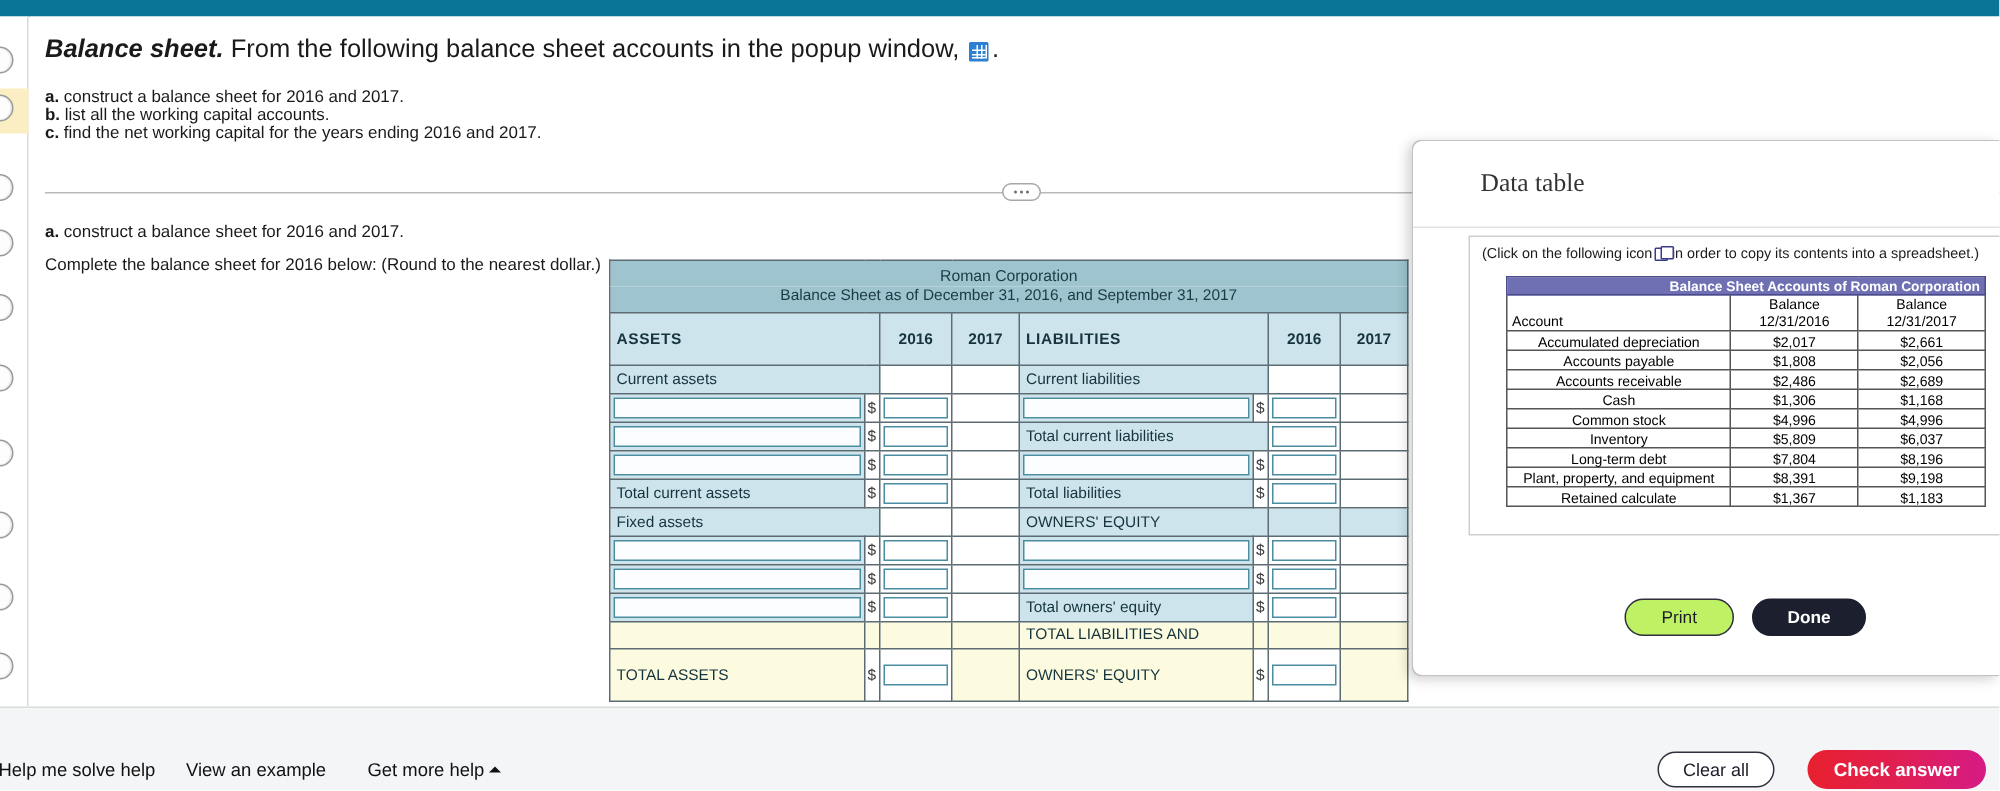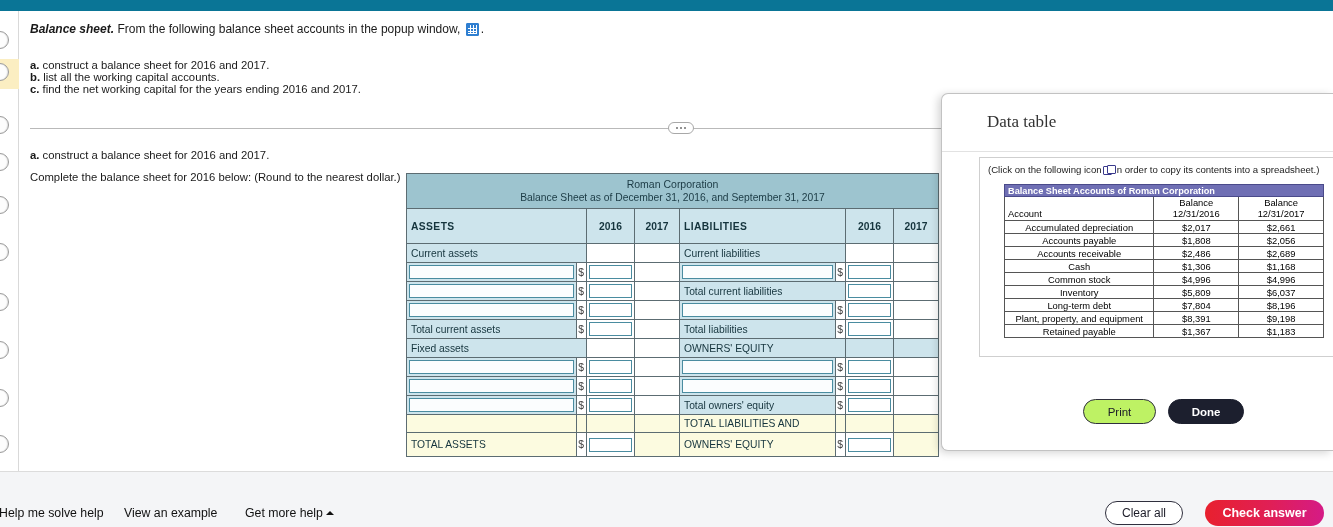--- a/index.html
+++ b/index.html
@@ -37,21 +37,21 @@
     position:absolute; left:0; width:19px; height:30px; background:#fbeec2;
   }
 
   
   .content {
     position:absolute; left:20px; top:11px; width:1313px; height:460px;
     background:#ffffff;
   }
   .prompt {
     position:absolute; left:10px; top:12px; width:660px;
-    font-size:12px; line-height:1.15; color:#1a1a1a;
+    font-size:17px; line-height:1.15; color:#1a1a1a;
   }
   .prompt .lead-title { font-style:italic; font-weight:bold; }
   .sheet-icon {
     display:inline-block; vertical-align:-3px; width:13px; height:13px;
     background:#2f7fd1; border:1px solid #2f7fd1; border-radius:1px;
     position:relative; margin:0 2px;
   }
   .sheet-icon::before {
     content:""; position:absolute; left:1px; top:1px; right:1px; bottom:1px;
     background:
@@ -137,21 +137,21 @@
   .copy-icon::after {
     content:""; position:absolute; left:3px; top:-2px; width:7px; height:7px;
     border:1px solid #3a3a8c; border-radius:1px; background:#fff;
   }
   .dt {
     margin:9px auto 0; width:320px; border-collapse:collapse;
     font-size:9.4px; color:#000;
   }
   .dt th, .dt td { border:1px solid #555; padding:0 3px; height:13px; }
   .dt .dt-title {
-    background:#6f6fb4; color:#fff; text-align:left; font-weight:bold;
+    background:#6f6fb4; color:#fff; text-align:right; font-weight:bold;
     font-size:9.2px; height:12px; border:1px solid #4a4a8a;
   }
   .dt .hdr { font-weight:normal; text-align:center; vertical-align:bottom; padding-bottom:1px; }
   .dt .hdr.acct { text-align:left; }
   .dt td.num { text-align:center; }
   .dt td.acct { text-align:center; }
 
   
   .btn-print, .btn-done {
     position:absolute; top:399px; height:25px; border-radius:13px;
@@ -429,21 +429,21 @@
           <td class="yellow" style="height:18px"></td>
           <td class="yellow"></td>
           <td class="yellow"></td>
           <td class="yellow"></td>
           <td class="yellow" style="padding:1px 4px">TOTAL LIABILITIES AND</td>
           <td class="yellow"></td>
           <td class="yellow"></td>
           <td class="yellow"></td>
         </tr>
         <tr>
-          <td class="yellow" style="padding:1px 4px;height:24px">TOTAL ASSETS</td>
+          <td class="yellow" style="padding:1px 4px;height:35px">TOTAL ASSETS</td>
           <td class="yellow dollar">$</td>
           <td class="yellow fieldcell">
               <input class="inp" style="">
             </td>
           <td class="yellow"></td>
           <td class="yellow" style="padding:1px 4px">OWNERS' EQUITY</td>
           <td class="yellow dollar">$</td>
           <td class="yellow fieldcell">
               <input class="inp" style="">
             </td>
@@ -519,21 +519,21 @@
               <td class="acct">Long-term debt</td>
               <td class="num">$7,804</td>
               <td class="num">$8,196</td>
             </tr>
           <tr>
               <td class="acct">Plant, property, and equipment</td>
               <td class="num">$8,391</td>
               <td class="num">$9,198</td>
             </tr>
           <tr>
-              <td class="acct">Retained payable</td>
+              <td class="acct">Retained calculate</td>
               <td class="num">$1,367</td>
               <td class="num">$1,183</td>
             </tr>
         </tbody>
       </table>
     </div>
   </div>
 
   <div class="btn-print">Print</div>
   <div class="btn-done">Done</div>

